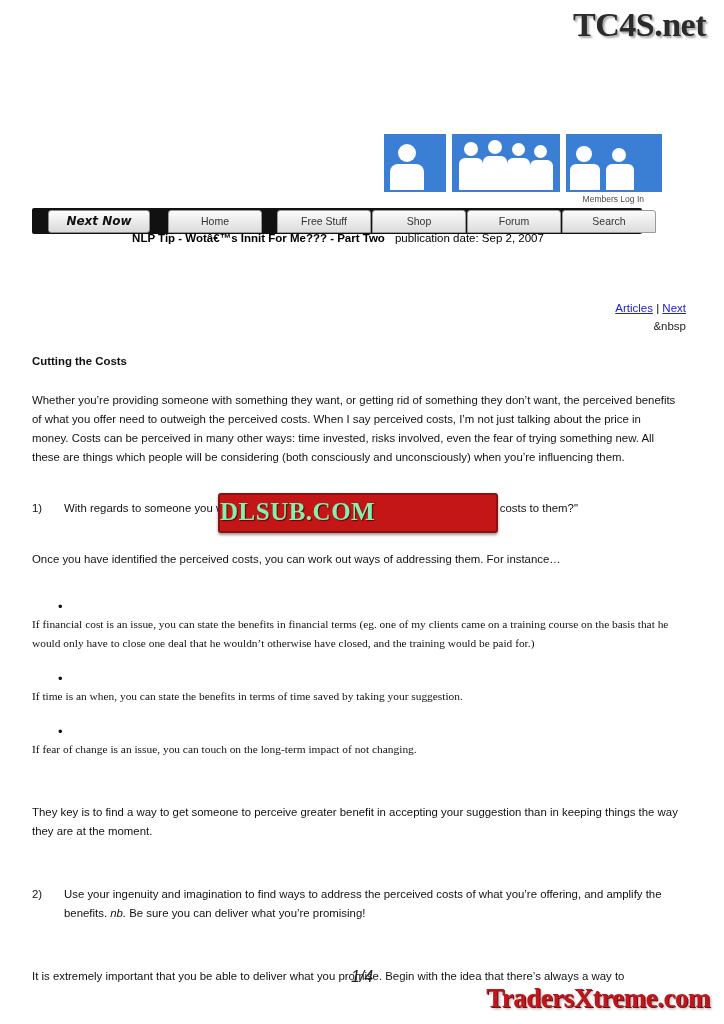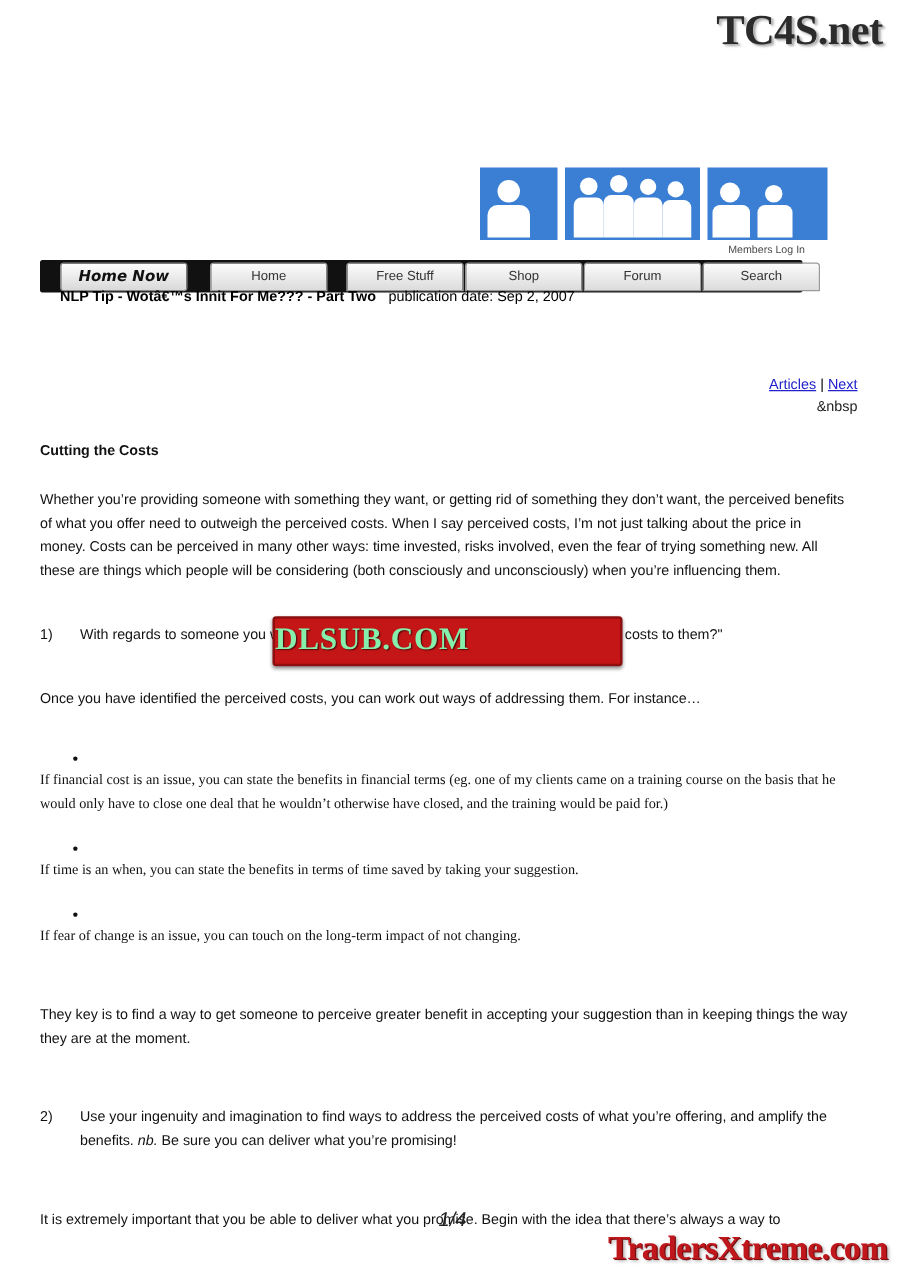--- a/index.html
+++ b/index.html
@@ -154,22 +154,22 @@
   .nav-item.n3 { left: 340px; width: 92px; }
   .nav-item.n4 { left: 435px; width: 92px; }
   .nav-item.n5 { left: 530px; width: 92px; }
 
   
   .title-row {
     position: absolute;
     left: 0;
     top: 232px;
     width: 676px;
+    text-align: center;
     font-size: 11.5px;
-    padding-left: 48px;
   }
   .title-row .title {
     font-weight: bold;
   }
   .title-row .pubdate {
     margin-left: 10px;
     font-weight: normal;
   }
 
   
@@ -310,21 +310,21 @@
     <div class="fig" style="left:10px;top:12px;width:16px;height:16px;border-radius:50%;"></div>
     <div class="fig" style="left:4px;top:30px;width:30px;height:26px;border-radius:6px 6px 0 0;"></div>
     <div class="fig" style="left:46px;top:14px;width:14px;height:14px;border-radius:50%;"></div>
     <div class="fig" style="left:40px;top:30px;width:28px;height:26px;border-radius:6px 6px 0 0;"></div>
   </div>
 
   <div class="members-login">Members Log In</div>
 
   <div class="navbar">
     <div class="nav-bg"></div>
-    <div class="nav-join">Home Now</div>
+    <div class="nav-join">Next Now</div>
     <div class="nav-item n1">Home</div>
     <div class="nav-item n2">Free Stuff</div>
     <div class="nav-item n3">Shop</div>
     <div class="nav-item n4">Forum</div>
     <div class="nav-item n5">Search</div>
   </div>
 </div>
 
 <div class="title-row">
   <span class="title">NLP Tip - Wotâ€™s Innit For Me??? - Part Two</span><span class="pubdate">publication date: Sep 2, 2007</span>

